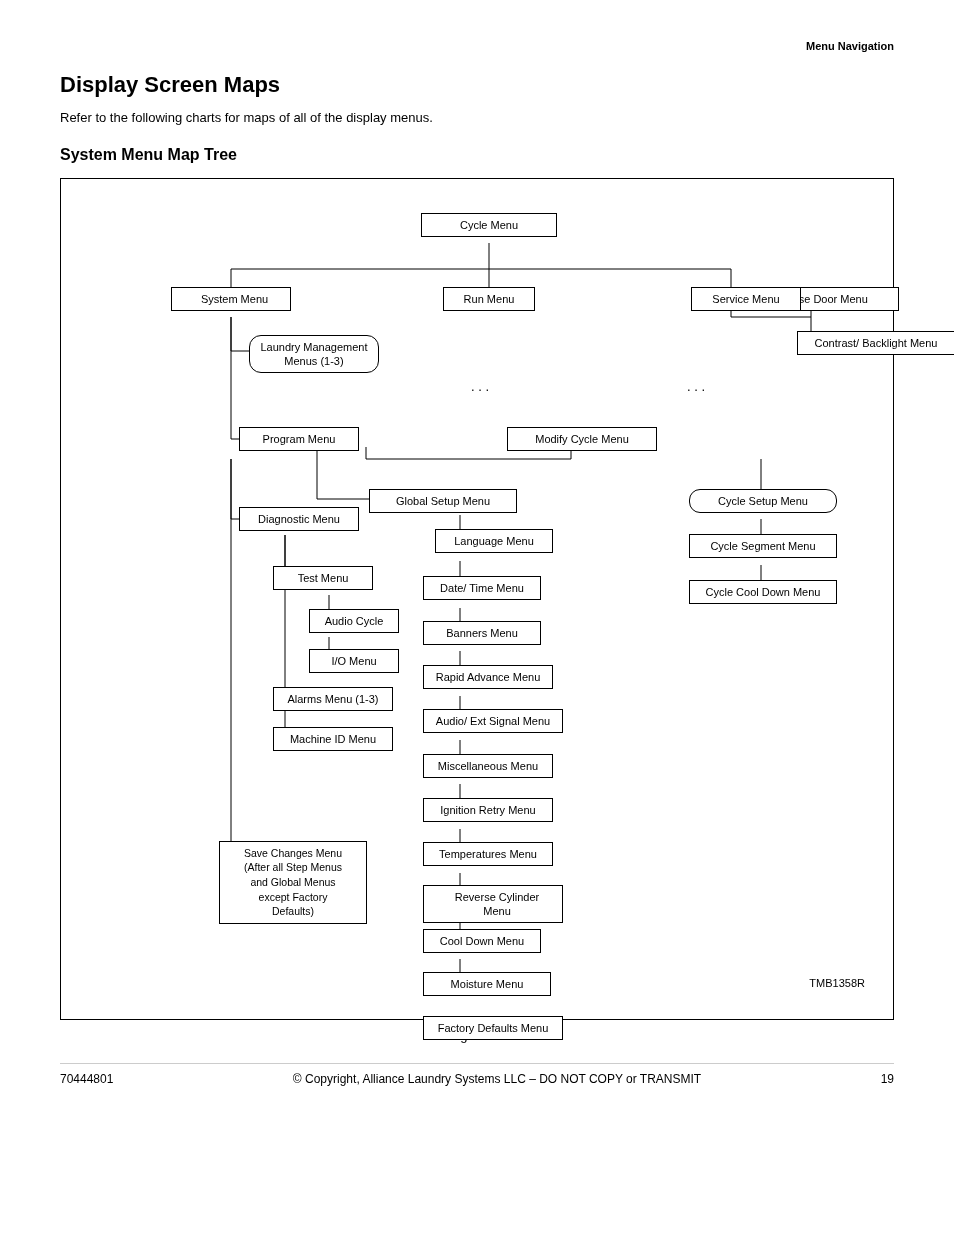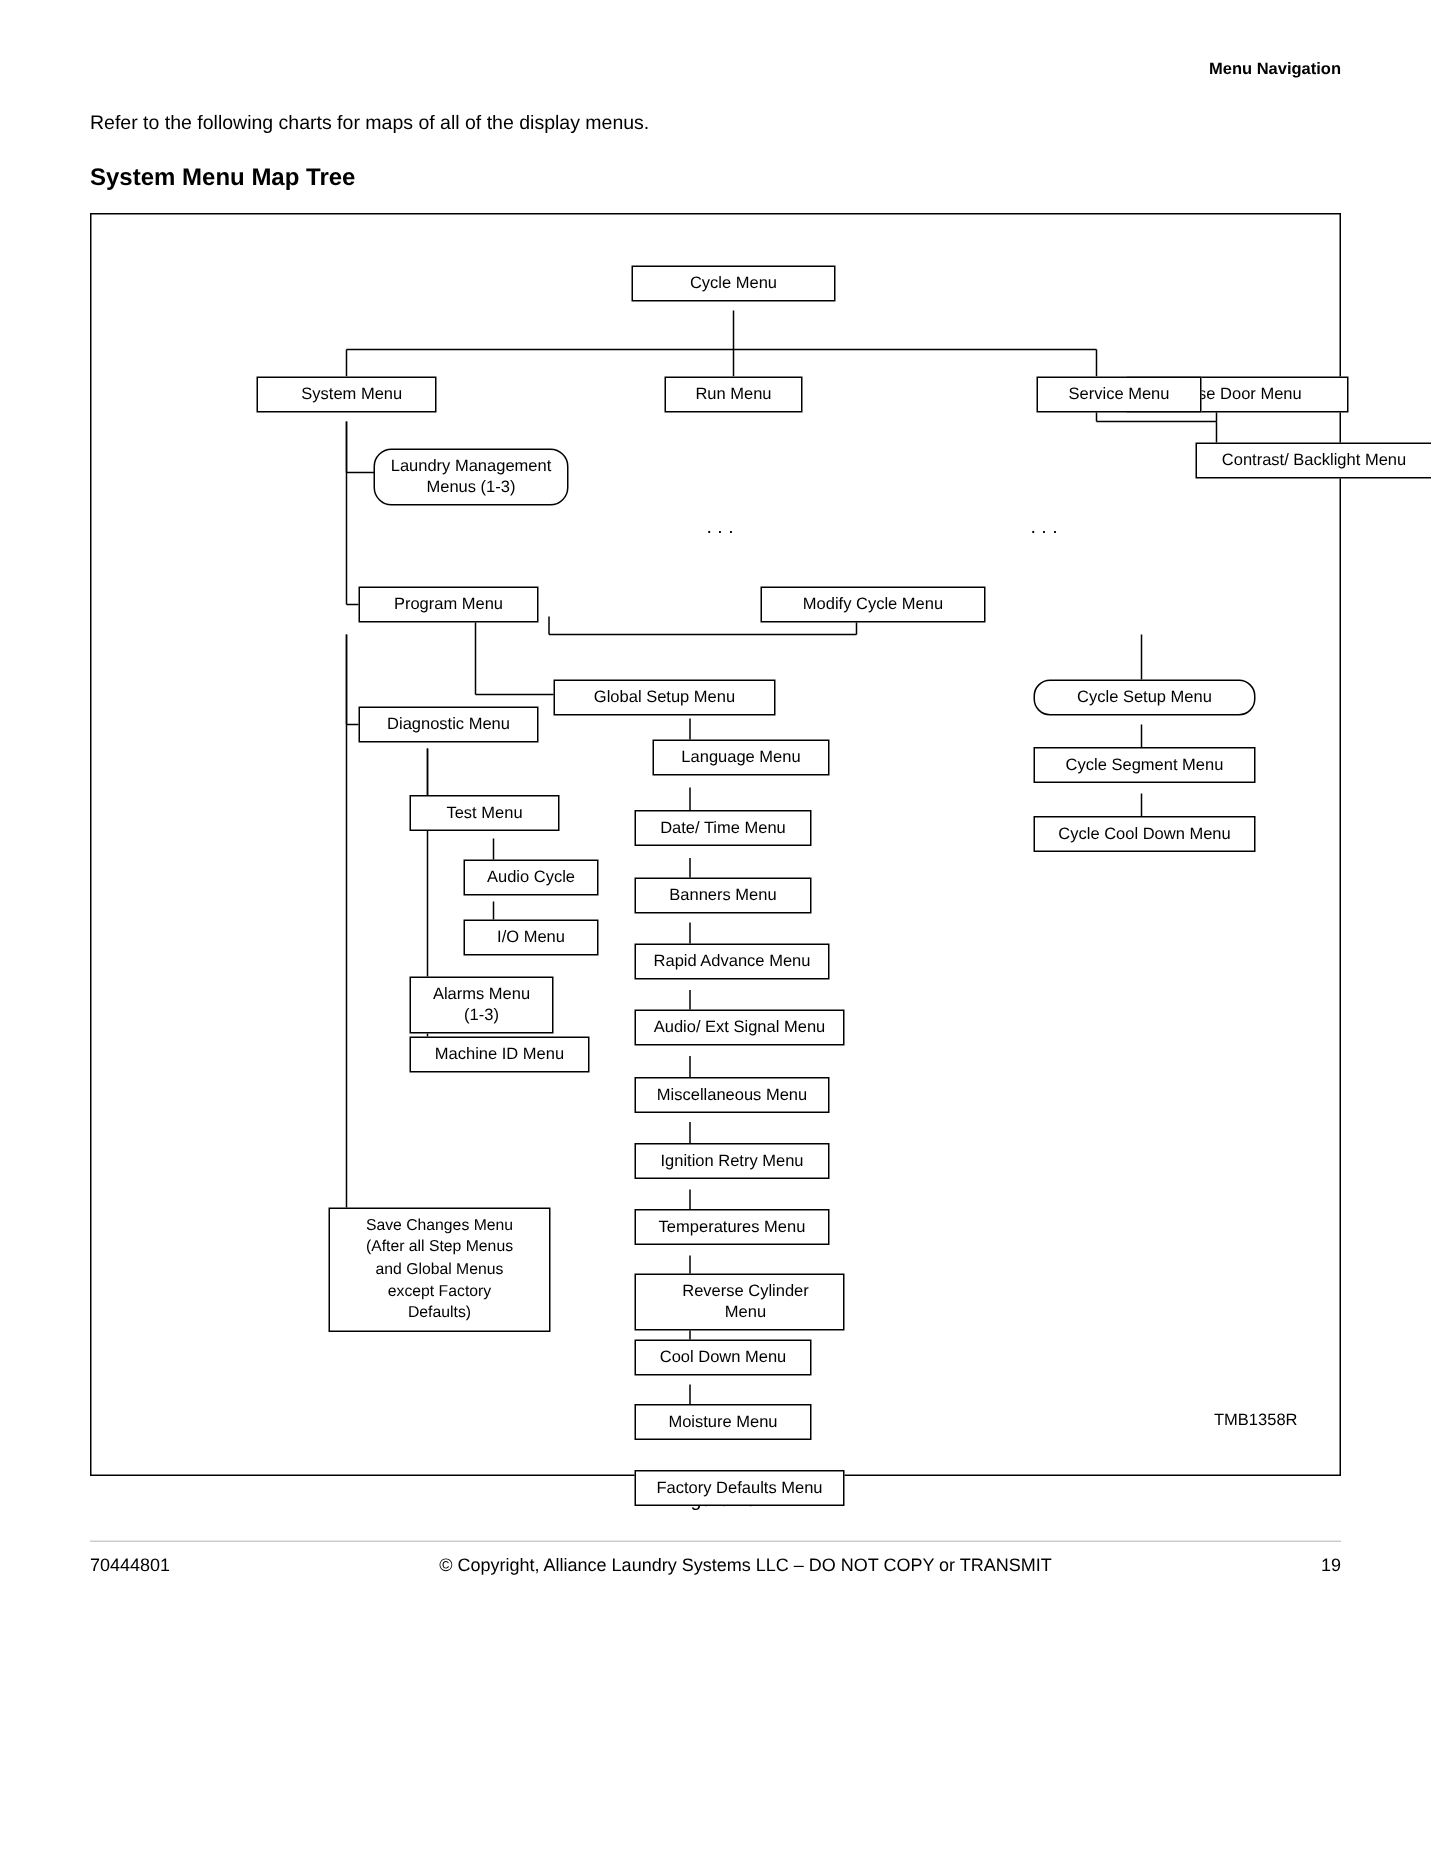--- a/index.html
+++ b/index.html
@@ -93,20 +93,21 @@
   </style>
 </head>
 <body>
 
 <div class="page">
 
   <div class="header-right">
     <span>Menu Navigation</span>
   </div>
 
+  <div class="page-title">Display Screen Maps</div>
   <div class="intro-text">Refer to the following charts for maps of all of the display menus.</div>
   <div class="section-title">System Menu Map Tree</div>
 
   <div class="diagram-box">
     <div class="tree-container">
 
       <svg class="tree-svg">
 
         <line x1="418" y1="44" x2="418" y2="70" stroke="#000" stroke-width="1"></line>
 
@@ -254,31 +255,31 @@
       <div class="node" style="left:352px; top:555px; width:130px;">Miscellaneous Menu</div>
 
       <div class="node" style="left:352px; top:599px; width:130px;">Ignition Retry Menu</div>
 
       <div class="node" style="left:352px; top:643px; width:130px;">Temperatures Menu</div>
 
       <div class="node" style="left:352px; top:686px; width:140px;padding-left:16px;">Reverse Cylinder Menu</div>
 
       <div class="node" style="left:352px; top:730px; width:118px;">Cool Down Menu</div>
 
-      <div class="node" style="left:352px; top:773px; width:118px;">Moisture Menu</div>
+      <div class="node" style="left:352px; top:773px; width:128px;">Moisture Menu</div>
 
       <div class="node" style="left:352px; top:817px; width:140px;">Factory Defaults Menu</div>
 
       <div class="node" style="left:202px; top:367px; width:100px;">Test Menu</div>
 
       <div class="node" style="left:238px; top:410px; width:90px;">Audio Cycle</div>
 
       <div class="node" style="left:238px; top:450px; width:90px;">I/O Menu</div>
 
-      <div class="node" style="left:202px; top:488px; width:96px;">Alarms Menu (1-3)</div>
+      <div class="node" style="left:202px; top:488px; width:120px;">Alarms Menu (1-3)</div>
 
       <div class="node" style="left:202px; top:528px; width:120px;">Machine ID Menu</div>
 
       <div class="node" style="left:148px; top:642px; width:148px; text-align:center; font-size:10.5px; white-space:pre-line; line-height:1.4;">Save Changes Menu
 (After all Step Menus
 and Global Menus
 except Factory
 Defaults)</div>
 
       <div class="tmb-label">TMB1358R</div>

